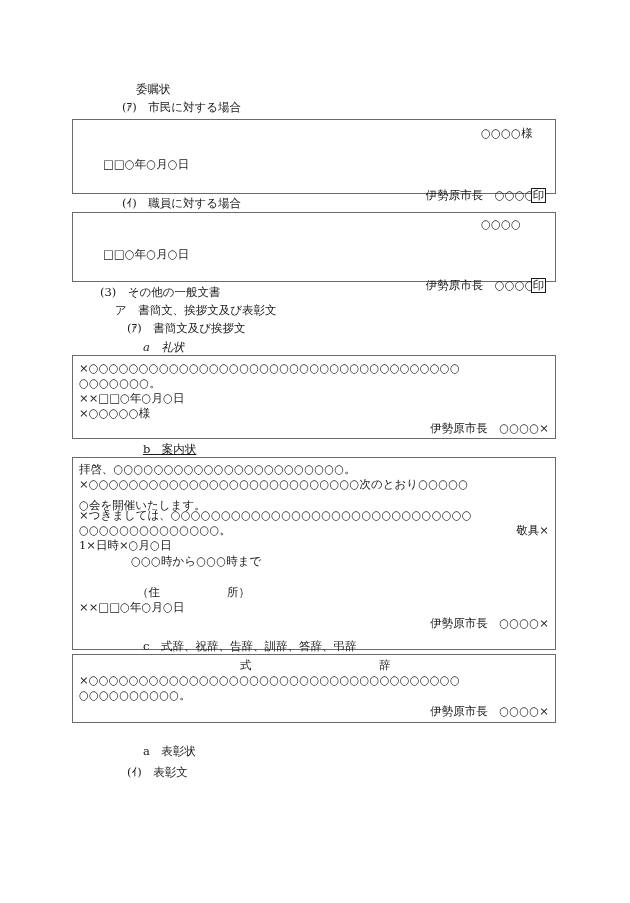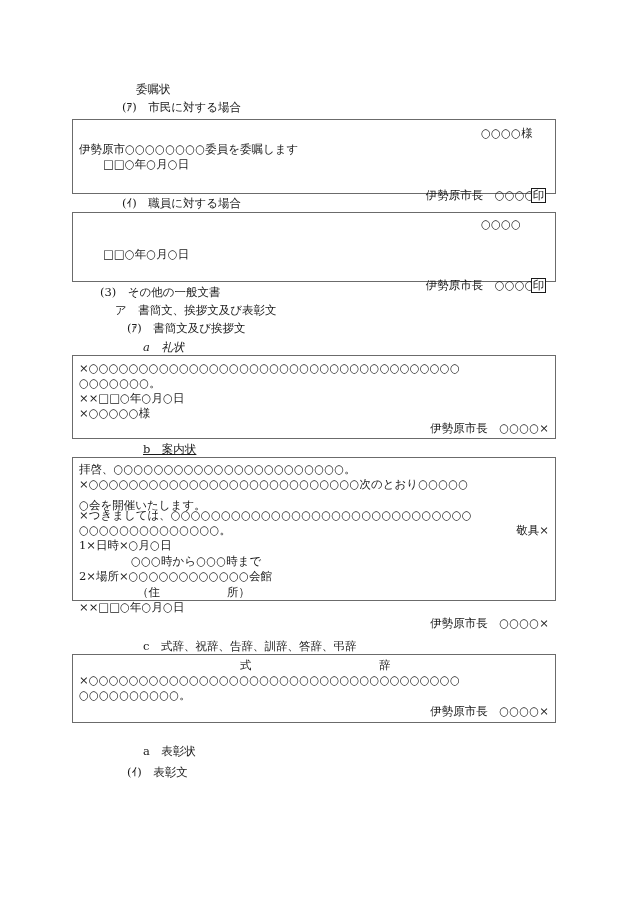--- a/index.html
+++ b/index.html
@@ -19,21 +19,20 @@
     }
   </style>
 </head>
 <body>
 
 <div class="line" style="left:136px; top:82px;text-align:right;">委嘱状</div>
 <div class="line" style="left:122px; top:100px;">(ｱ)　市民に対する場合</div>
 
 <div class="box" style="top:119px; height:75px;">
   <div class="line" style="left:408px; top:6px;">○○○○様</div>
-  <div class="line" style="left:6px; top:22px;">伊勢原市○○○○○○○○委員を委嘱します</div>
   <div class="line" style="left:30px; top:37px;">□□○年○月○日</div>
   <div class="line" style="left:338px; top:53px;">
     <span>伊勢原市長</span><span>　</span><span>○○○</span><span>○</span><span class="seal">印</span>
   </div>
 </div>
 
 <div class="line" style="left:122px; top:196px;">(ｲ)　職員に対する場合</div>
 
 <div class="box" style="top:212px; height:70px;">
   <div class="line" style="left:408px; top:4px;">○○○○</div>
@@ -51,30 +50,29 @@
 <div class="box" style="top:355px; height:84px;">
   <div class="line" style="left:6px; top:5px;">×○○○○○○○○○○○○○○○○○○○○○○○○○○○○○○○○○○○○○</div>
   <div class="line" style="left:6px; top:20px;">○○○○○○○。</div>
   <div class="line" style="left:6px; top:35px;">××□□○年○月○日</div>
   <div class="line" style="left:6px; top:50px;">×○○○○○様</div>
   <div class="line" style="right:6px; top:65px;">伊勢原市長　○○○○×</div>
 </div>
 
 <div class="line" style="left:143px; top:442px;text-decoration:underline;">b　案内状</div>
 
-<div class="box" style="top:457px; height:144px;">
+<div class="box" style="top:457px; height:193px;">
   <div class="line" style="left:6px; top:4px;">拝啓、○○○○○○○○○○○○○○○○○○○○○○○。</div>
   <div class="line" style="left:6px; top:19px;">×○○○○○○○○○○○○○○○○○○○○○○○○○○○次のとおり○○○○○</div>
   <div class="line" style="left:6px; top:40px;">○会を開催いたします。</div>
   <div class="line" style="left:6px; top:50px;">×つきましては、○○○○○○○○○○○○○○○○○○○○○○○○○○○○○○</div>
   <div class="line" style="left:6px; top:65px;">○○○○○○○○○○○○○○。</div>
   <div class="line" style="right:6px; top:65px;">敬具×</div>
   <div class="line" style="left:6px; top:80px;">1×日時×○月○日</div>
   <div class="line" style="left:58px; top:96px;">○○○時から○○○時まで</div>
-  <div class="line" style="left:6px; top:111px;">2×場所×○○○○○○○○○○○○会館</div>
   <div class="line" style="left:64px; top:127px;">（住</div>
   <div class="line" style="left:154px; top:127px;">所）</div>
   <div class="line" style="left:6px; top:142px;">××□□○年○月○日</div>
   <div class="line" style="right:6px; top:158px;">伊勢原市長　○○○○×</div>
 </div>
 
 <div class="line" style="left:143px; top:639px;">c　式辞、祝辞、告辞、訓辞、答辞、弔辞</div>
 
 <div class="box" style="top:654px; height:69px;">
   <div class="line" style="left:167px; top:3px;">式</div>

